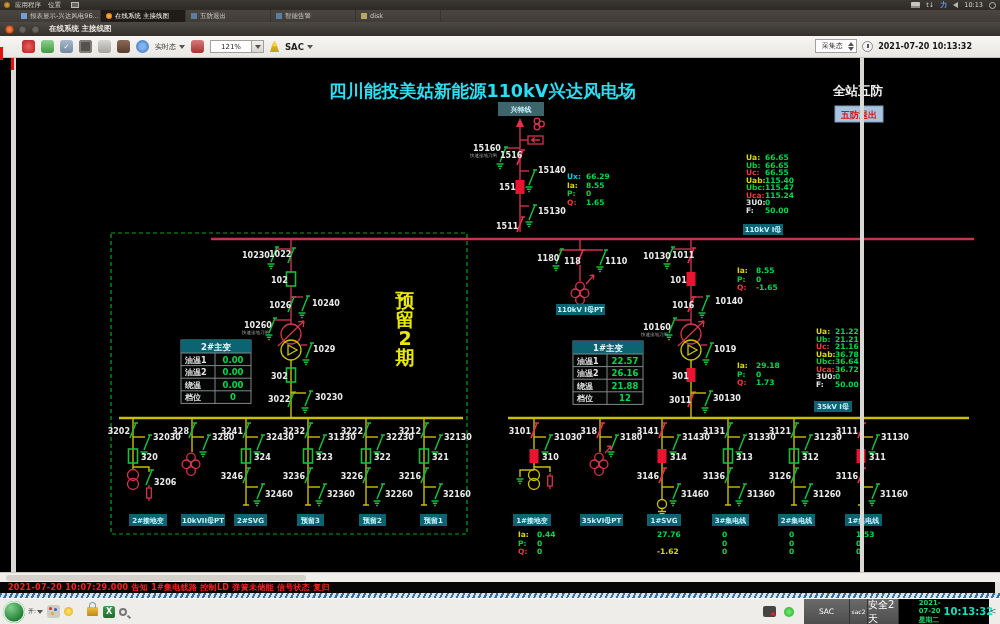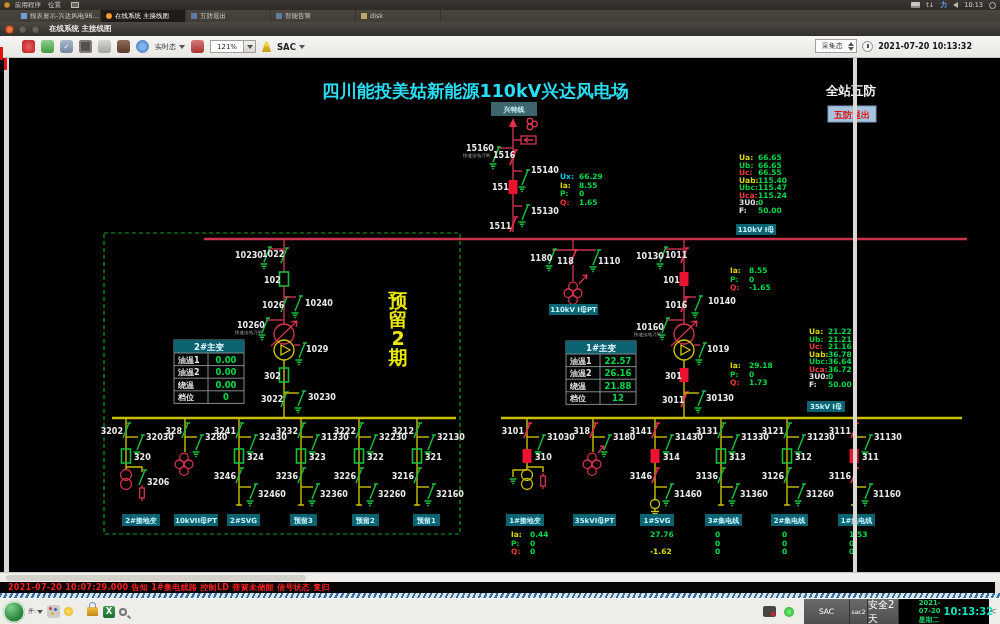--- a/index.html
+++ b/index.html
@@ -45,37 +45,37 @@
   .tbico.green{background:linear-gradient(#8fd08f,#3f9a3f);}
   .tbico.bluechk{background:linear-gradient(#a8b9cc,#72889e);}
   .tbico.monitor{background:#55524d;box-shadow:inset 0 0 0 2px #807c76;}
   .tbico.printer{background:linear-gradient(#d8d6d2,#a5a39e);}
   .tbico.camera{background:linear-gradient(#8a6a56,#5a3c2c);}
   .tbico.globe{background:radial-gradient(#7fb4f0 30%,#2a5fa8);border-radius:50%;}
   .tbico.redpin{background:linear-gradient(#d87a7a,#a83030);}
   .combo{display:flex;align-items:center;gap:3px;font-size:7px;color:#333;}
   .caret{width:0;height:0;border-left:3px solid transparent;border-right:3px solid transparent;border-top:4px solid #555;}
   .caret.up{border-top:none;border-bottom:4px solid #555;}
-  .zoombox{width:34px;height:13px;background:#fff;border:1px solid #a39f9a;font-size:7px;display:flex;
+  .zoombox{width:42px;height:13px;background:#fff;border:1px solid #a39f9a;font-size:7px;display:flex;
            align-items:center;justify-content:center;color:#222;}
   .zoomdrop{width:12px;height:13px;background:linear-gradient(#f2f0ec,#d8d5d0);border:1px solid #a39f9a;border-left:none;
             display:flex;align-items:center;justify-content:center;}
   .person{width:9px;height:11px;background:radial-gradient(circle at 50% 22%,#f5d440 0 3px,transparent 3.2px),
           linear-gradient(#e8c428,#c89c18);clip-path:polygon(50% 0,72% 28%,100% 100%,0 100%,28% 28%);}
   .sac-label{font-size:8.5px;font-weight:bold;color:#222;}
   .tb-right{position:absolute;right:28px;top:3px;display:flex;align-items:center;gap:5px;}
   .statebox{width:42px;height:14px;background:#fff;border:1px solid #a39f9a;display:flex;align-items:center;}
   .statebox span{flex:1;text-align:center;font-size:7px;color:#333;}
   .spinner{display:flex;flex-direction:column;gap:1px;padding-right:2px;}
   .clockico{width:11px;height:11px;border-radius:50%;border:1.5px solid #8a8a8a;background:#f5f5f5;position:relative;}
   .clockico:after{content:"";position:absolute;left:4px;top:2px;width:1.5px;height:4px;background:#555;}
   .tbtime{font-size:8px;font-weight:bold;color:#151515;}
   .redmark{position:absolute;left:0;top:47px;width:3px;height:13px;background:#e01212;z-index:40;}
   
-  .canvas{position:absolute;top:58px;left:4px;width:853px;height:514px;background:#000;}
+  .canvas{position:absolute;top:58px;left:11px;width:853px;height:514px;background:#000;}
   .vstrip{position:absolute;top:0;width:5px;height:100%;background:#dad8d4;z-index:5;}
   .vstrip.l{left:0;} .vstrip.r{right:0;width:4px;}
   .vthumb{position:absolute;left:0;top:0;width:3px;height:12px;background:#e01212;z-index:6;}
   svg text{font-family:"DejaVu Sans",sans-serif;}
   .lbl{fill:#eaeaea;font-size:8px;font-weight:bold;}
   .tiny{fill:#a5a5a5;font-size:4.5px;}
   .title{fill:#2adef4;font-size:17.5px;font-weight:bold;}
   .wf{fill:#f2f2f2;font-size:12.5px;font-weight:bold;}
   .resv{fill:#e8e800;font-size:19px;font-weight:bold;}
   .vtx{font-size:7.5px;font-weight:bold;}

